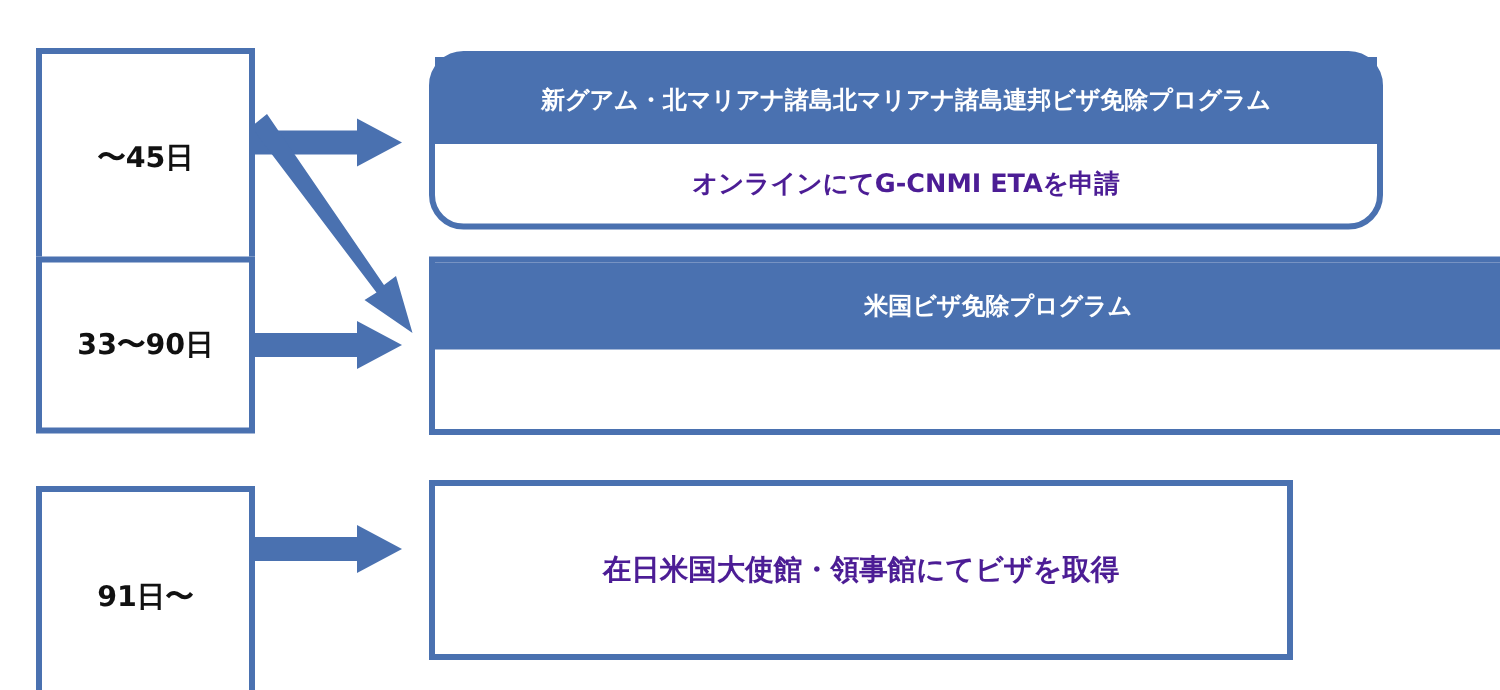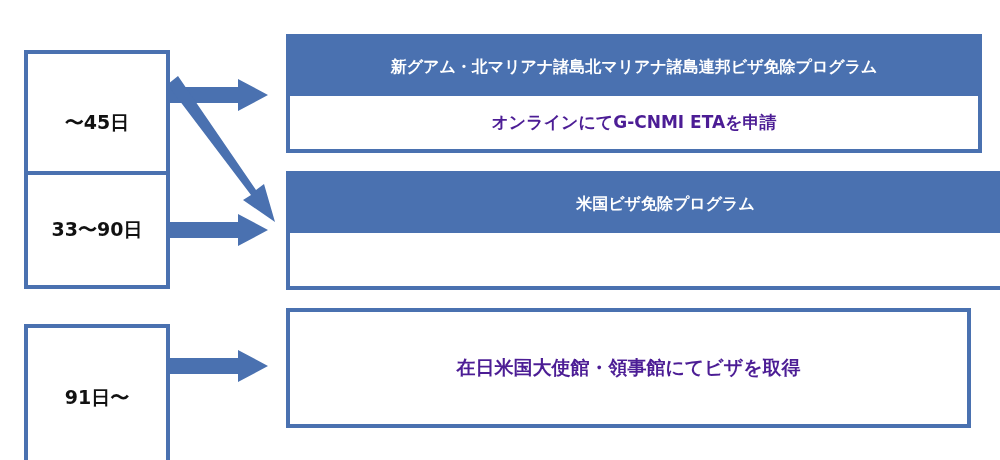--- a/index.html
+++ b/index.html
@@ -23,32 +23,32 @@
 
   <polygon fill="#4a71b0" points="168,87 238,87 238,79 268,95 238,111 238,103 168,103"></polygon>
 
   <polygon fill="#4a71b0" points="168,84 178,76 256,190 264,184 275,222 243,200 251,195 173,92"></polygon>
 
   <polygon fill="#4a71b0" points="168,222 238,222 238,214 268,230 238,246 238,238 168,238"></polygon>
 
   <polygon fill="#4a71b0" points="168,358 238,358 238,350 268,366 238,382 238,374 168,374"></polygon>
 </svg>
 
-<div class="lbox" style="left:24px;top:50px;width:146px;height:146px;">
+<div class="lbox" style="left:24px;top:32px;width:146px;height:146px;">
   <span>〜45日</span>
 </div>
 <div class="lbox" style="left:24px;top:171px;width:146px;height:118px;">
   <span>33〜90日</span>
 </div>
 <div class="lbox" style="left:24px;top:324px;width:146px;height:148px;justify-content:center;">
   <span>91日〜</span>
 </div>
 
-<div class="rbox" style="left:286px;top:34px;width:696px;height:119px;">
+<div class="rbox" style="left:286px;top:34px;width:636px;height:119px;border-radius:23px;">
   <div class="rhead" style="height:58px;">新グアム・北マリアナ諸島北マリアナ諸島連邦ビザ免除プログラム</div>
   <div class="rbody">オンラインにてG-CNMI ETAを申請</div>
 </div>
 <div class="rbox" style="left:286px;top:171px;width:759px;height:119px;">
   <div class="rhead" style="height:58px;">米国ビザ免除プログラム</div>
 </div>
-<div class="rbox" style="left:286px;top:308px;width:685px;height:120px;">
+<div class="rbox" style="left:286px;top:320px;width:576px;height:120px;">
   <div class="rbody" style="font-size:19px;">在日米国大使館・領事館にてビザを取得</div>
 </div>
 
 </body></html>

